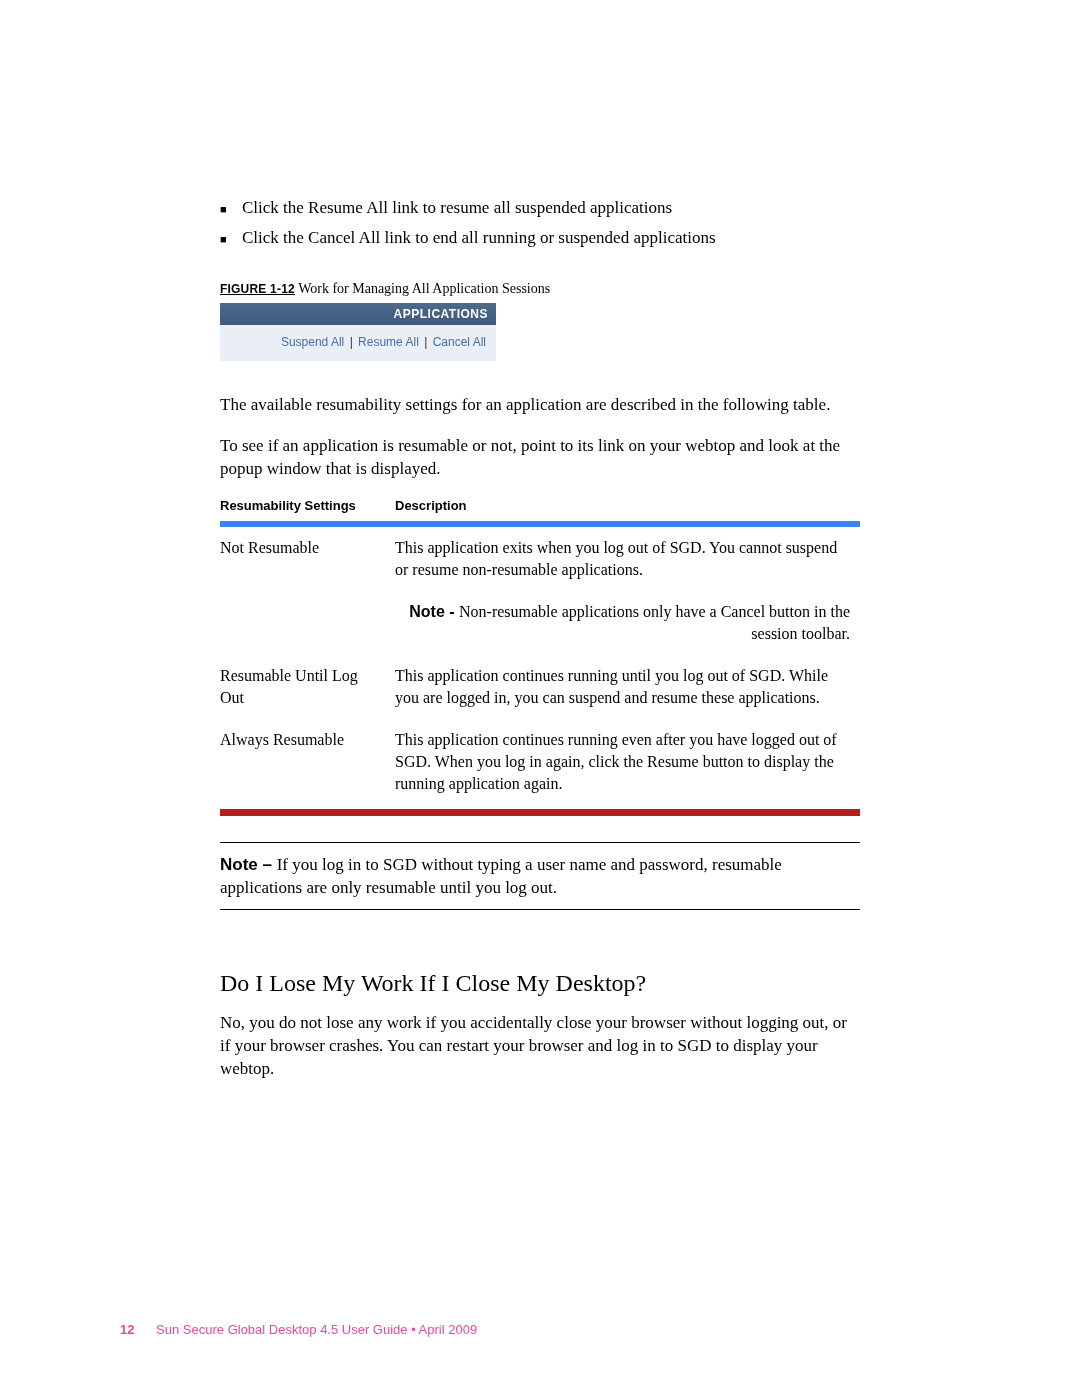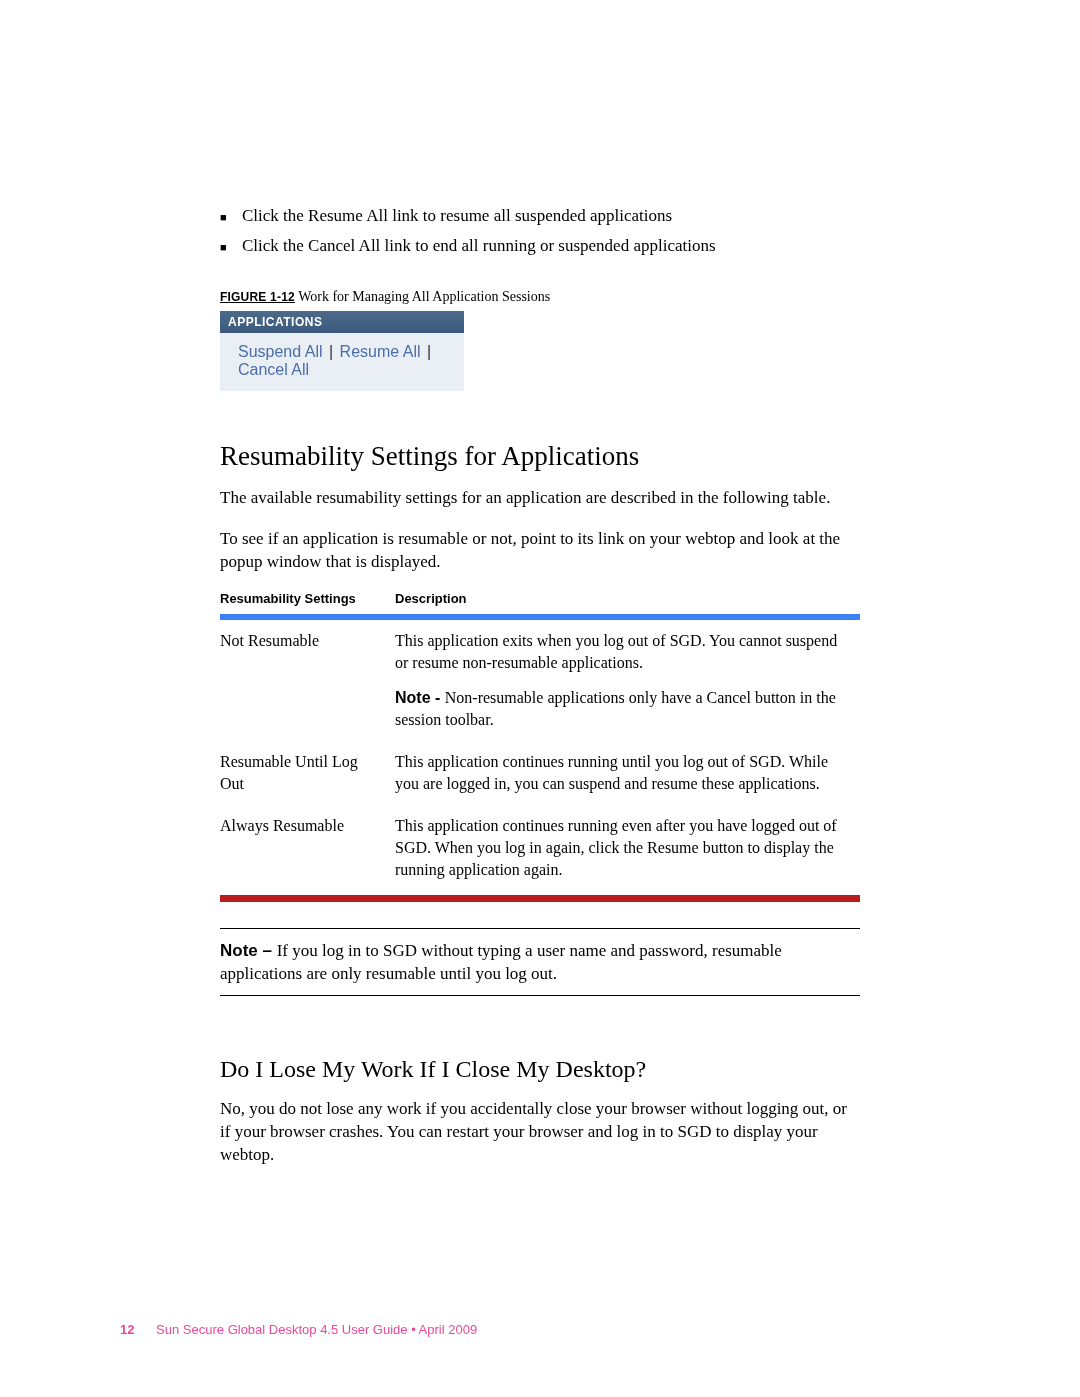--- a/index.html
+++ b/index.html
@@ -10,21 +10,21 @@
     color: #000;
   }
   .page {
     width: 1080px;
     height: 1397px;
     position: relative;
     box-sizing: border-box;
     padding: 195px 220px 0 220px;
   }
   .bullet-list {
-    margin: 8px 0 30px 0;
+    margin: 0 0 30px 0;
     padding: 0;
     list-style: none;
     font-family: Liberation Serif, serif;
   }
   .bullet-list li {
     position: relative;
     padding-left: 22px;
     font-size: 17px;
     line-height: 26px;
     margin-bottom: 4px;
@@ -41,38 +41,39 @@
     margin: 0 0 6px 0;
   }
   .figure-caption .fig-label {
     font-family: Arial, Helvetica, sans-serif;
     font-weight: bold;
     font-size: 12px;
     letter-spacing: 0.2px;
     text-decoration: underline;
   }
   .applet {
-    width: 244px;
+    width: 276px;
     border: 0;
     background: #e9eff4;
-    margin-bottom: 50px;
+    margin-bottom: 32px;
+    text-align: right;
   }
   .applet-header {
     background: linear-gradient(#4d6a8a, #3b5a7d);
     color: #ffffff;
     font-family: Arial, Helvetica, sans-serif;
     font-weight: bold;
     font-size: 12px;
     letter-spacing: 0.5px;
     padding: 4px 8px;
   }
   .applet-links {
     padding: 10px 10px 12px 18px;
     font-family: Arial, Helvetica, sans-serif;
-    font-size: 16px;
+    font-size: 12px;
     color: #4a6ea9;
   }
   .applet-links a {
     color: #4a6ea9;
     text-decoration: none;
   }
   .sep {
     color: #333;
     margin: 0 2px;
   }
@@ -115,21 +116,22 @@
   }
   table.settings td.col1 {
     width: 165px;
   }
   table.settings tr.last td {
     border-bottom: 7px solid #b91c1c;
     padding-bottom: 14px;
   }
   .desc-block { }
   .desc-block .sub {
-    margin-top: 13px;
+    margin-top: 20px;
+    text-align: right;
   }
   .note-box {
     border-top: 1.5px solid #000;
     border-bottom: 1.5px solid #000;
     padding: 10px 0 10px 0;
     font-size: 17px;
     line-height: 23px;
     margin-bottom: 60px;
   }
   .note-box .note-label {
@@ -172,21 +174,20 @@
     <div class="applet-header">APPLICATIONS</div>
     <div class="applet-links">
       <a href="#">Suspend All</a>
       <span class="sep">|</span>
       <a href="#">Resume All</a>
       <span class="sep">|</span>
       <a href="#">Cancel All</a>
     </div>
   </div>
 
-  <h2 class="section">Resumability Settings for Applications</h2>
   <p class="body">The available resumability settings for an application are described in the following table.</p>
   <p class="body">To see if an application is resumable or not, point to its link on your webtop and look at the popup window that is displayed.</p>
 
   <table class="settings">
     <thead>
       <tr>
         <th>Resumability Settings</th>
         <th>Description</th>
       </tr>
     </thead>

